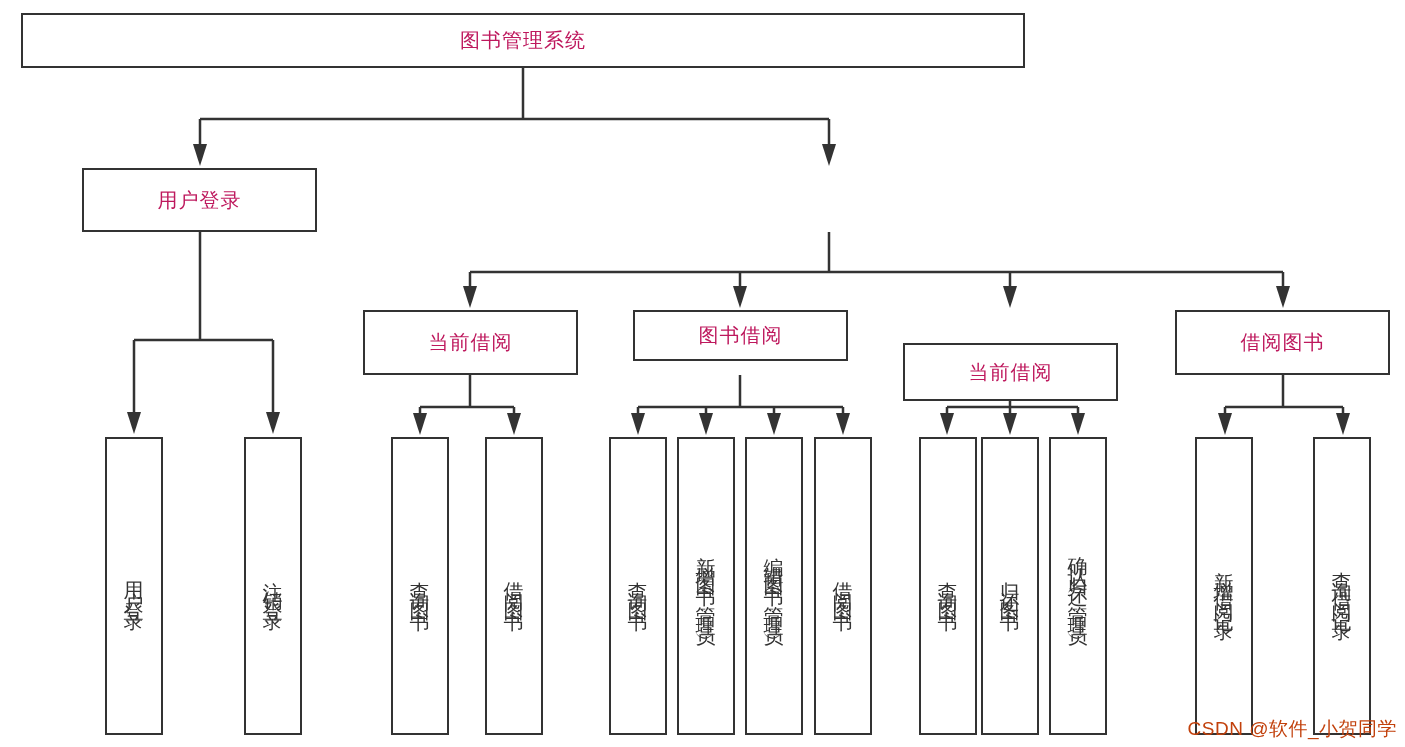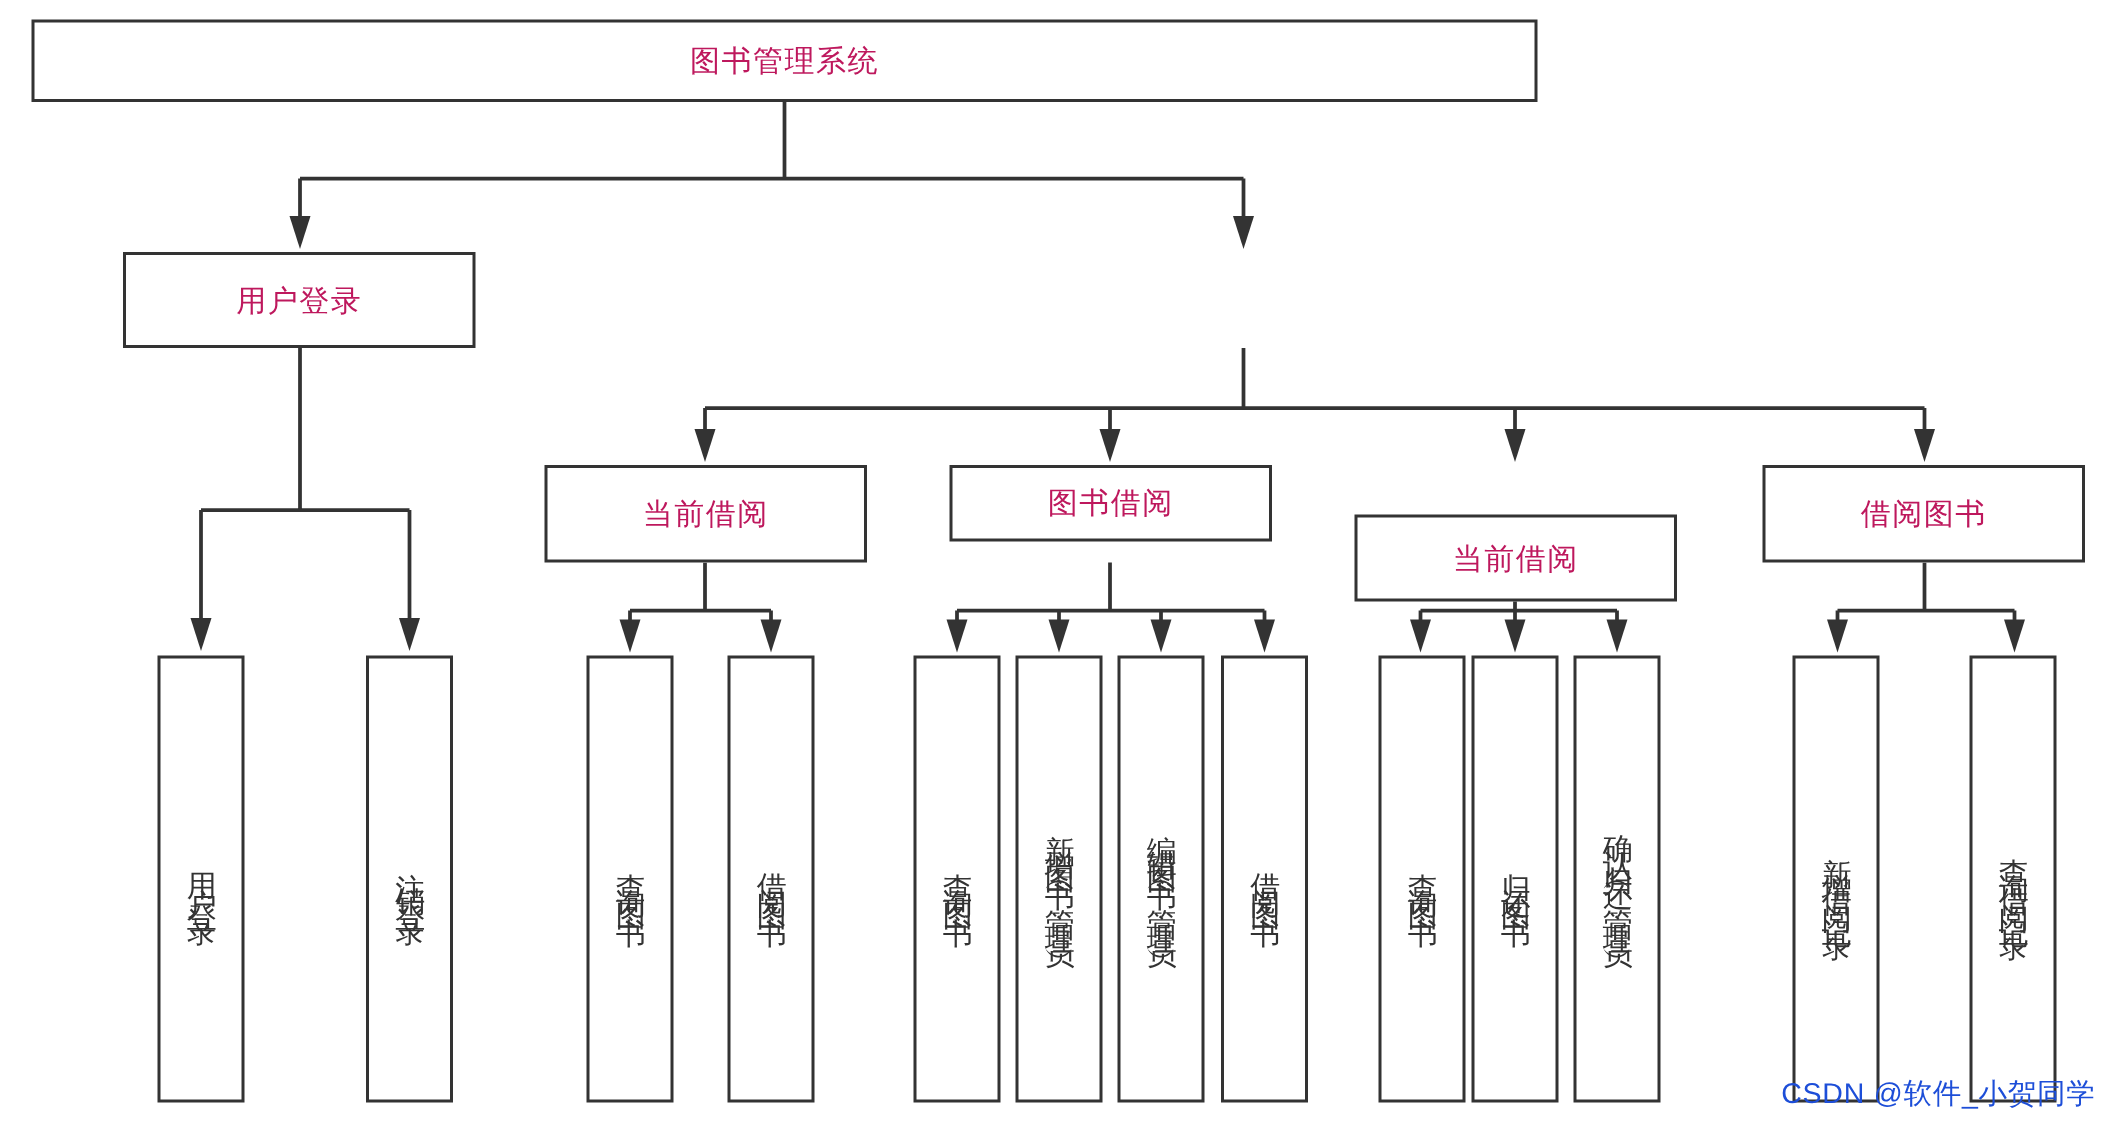--- a/index.html
+++ b/index.html
@@ -47,21 +47,21 @@
     text-orientation: mixed;
     letter-spacing: 10px;
     line-height: 1;
     white-space: nowrap;
   }
   .watermark {
     position: absolute;
     right: 8px;
     bottom: 5px;
     font-size: 19px;
-    color: #1d4ed8;
+    color: #c2410c;
     letter-spacing: 0.5px;
   }
   
   #node-root      { left: 21px;   top: 13px;  width: 1004px; height: 55px; }
   #node-l2-0      { left: 82px;   top: 168px; width: 235px;  height: 64px; }
   #node-l2-1      { left: 711px;  top: 168px; width: 235px;  height: 64px; }
   #node-l3-0      { left: 363px;  top: 310px; width: 215px;  height: 65px; }
   #node-l3-1      { left: 633px;  top: 310px; width: 215px;  height: 51px; }
   #node-l3-2      { left: 903px;  top: 310px; width: 215px;  height: 58px; margin-top: 33px; }
   #node-l3-3      { left: 1175px; top: 310px; width: 215px;  height: 65px; }

